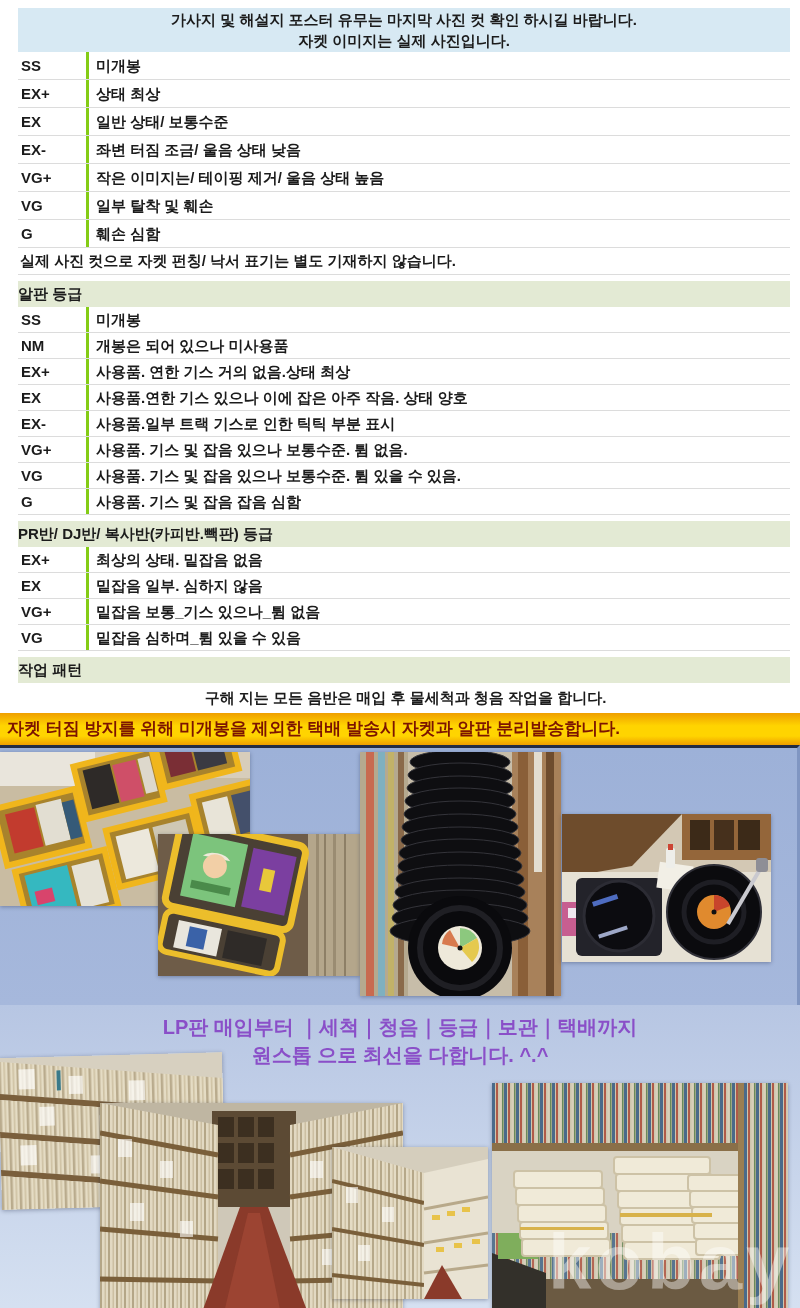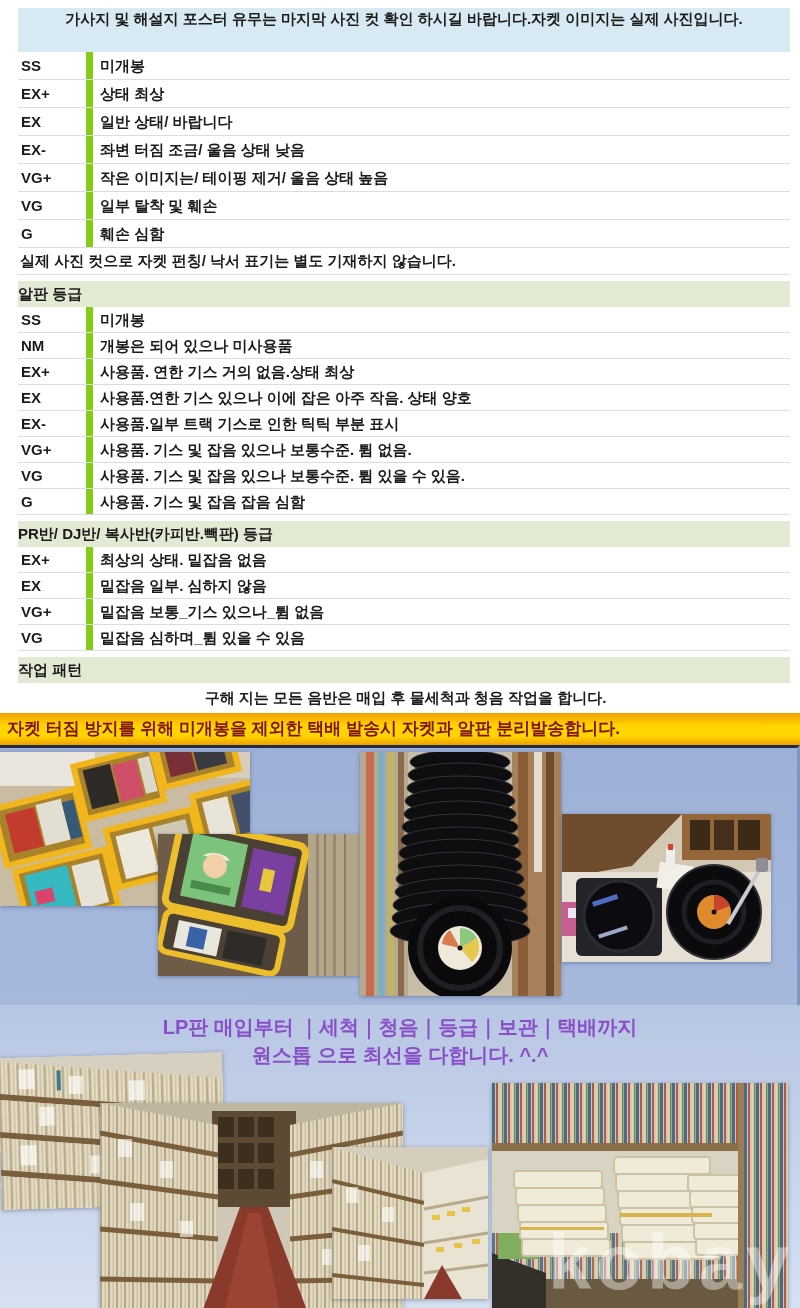--- a/index.html
+++ b/index.html
@@ -5,28 +5,28 @@
   html,body{margin:0;padding:0;}
   body{
     width:800px;height:1308px;overflow:hidden;background:#ffffff;
     font-family:"Liberation Sans","DejaVu Sans",sans-serif;
     color:var(--text-dark,#1b1b1b);
   }
   .sheet{width:800px;padding-top:8px;background:#fff;}
   .tbl{margin-left:18px;width:772px;font-weight:700;font-size:15px;}
   .notice{
     height:44px;background:var(--notice-bg,#d7e9f3);
-    display:flex;justify-content:center;
+    display:flex;flex-direction:column;justify-content:center;
     text-align:center;line-height:21px;
   }
   .grade-row{display:flex;border-bottom:1px solid var(--row-line,#dcdcdc);}
   .rows-jacket .grade-row{height:27px;line-height:27px;}
   .rows-sm .grade-row{height:25px;line-height:25px;}
   .grade-row .g{width:65px;padding-left:3px;flex:none;}
-  .grade-row .d{flex:1;border-left:7px solid #84cc16;padding-left:7px;white-space:nowrap;overflow:hidden;}
+  .grade-row .d{flex:1;border-left:3px solid #84cc16;padding-left:7px;white-space:nowrap;overflow:hidden;}
   .note-row{height:26px;line-height:26px;border-bottom:1px solid var(--row-line,#dcdcdc);padding-left:2px;}
   .spacer{height:6px;}
   .sec-header{height:26px;line-height:26px;background:var(--section-bg,#e3ead4);}
   .work-note{height:30px;line-height:30px;padding-left:3px;text-align:center;}
   .banner{
     height:32px;line-height:32px;padding-left:7px;
     font-weight:700;font-size:17px;color:var(--banner-text,#7c1400);
     background:linear-gradient(180deg,var(--banner-top,#ef9f00) 0%,var(--banner-mid,#ffd400) 40%,var(--banner-mid,#ffd400) 72%,var(--banner-top,#ef9f00) 100%);
     white-space:nowrap;overflow:hidden;
   }
@@ -71,21 +71,21 @@
           <span class="d">미개봉</span>
         </div>
 
         <div class="grade-row">
           <span class="g">EX+</span>
           <span class="d">상태 최상</span>
         </div>
 
         <div class="grade-row">
           <span class="g">EX</span>
-          <span class="d">일반 상태/ 바랍니다</span>
+          <span class="d">일반 상태/ 보통수준</span>
         </div>
 
         <div class="grade-row">
           <span class="g">EX-</span>
           <span class="d">좌변 터짐 조금/ 울음 상태 낮음</span>
         </div>
 
         <div class="grade-row">
           <span class="g">VG+</span>
           <span class="d">작은 이미지는/ 테이핑 제거/ 울음 상태 높음</span>

